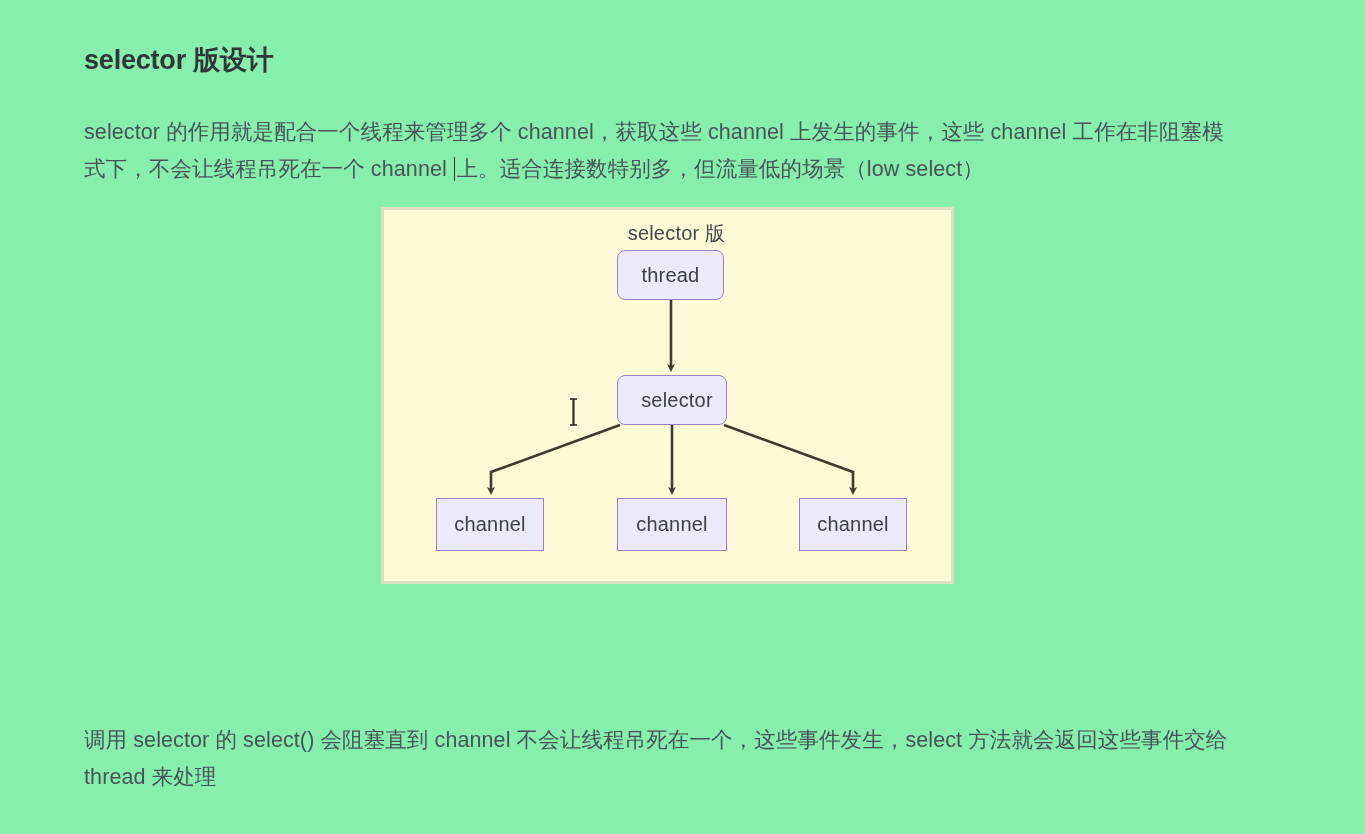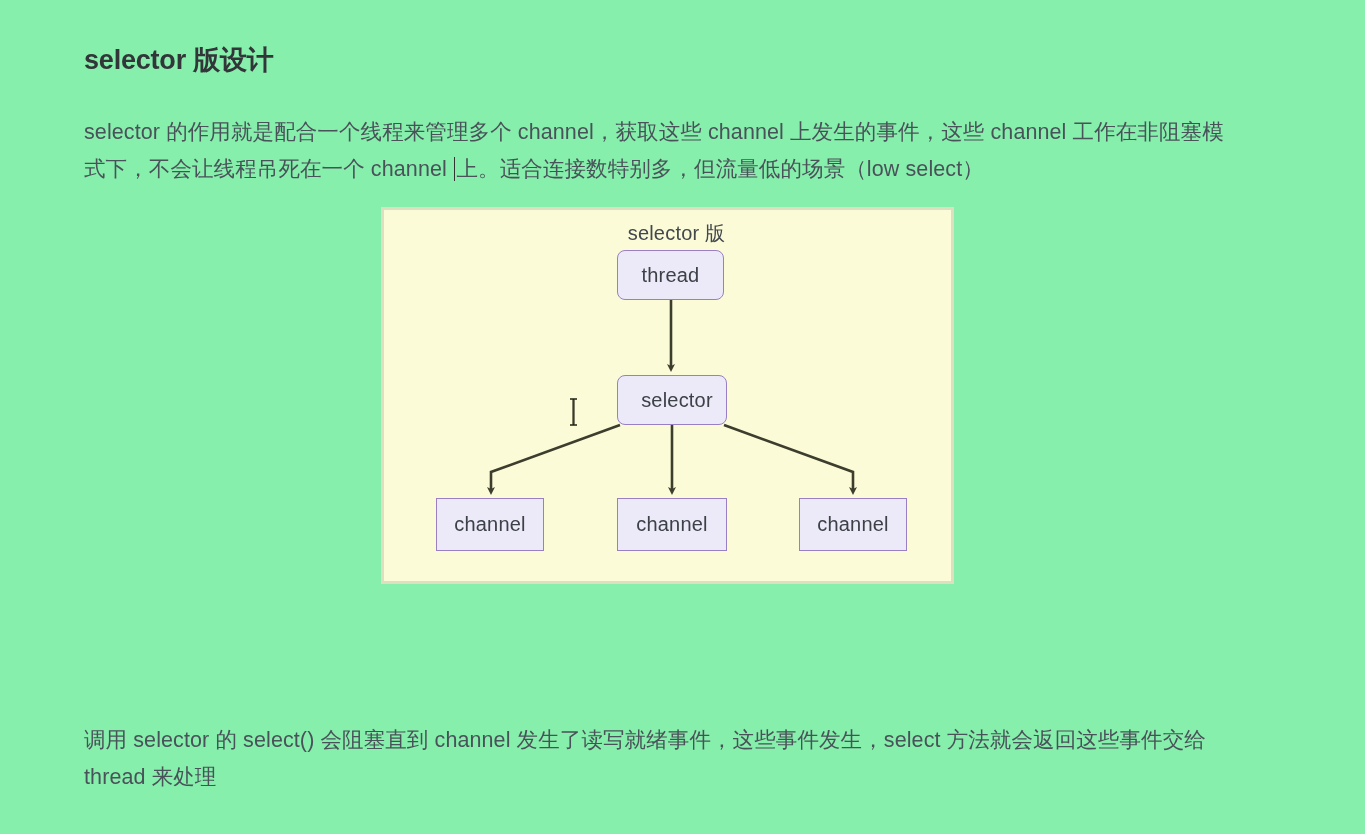--- a/index.html
+++ b/index.html
@@ -178,15 +178,15 @@
       <span>channel</span>
     </div>
 
   </div>
 
   <svg class="ibeam-cursor" viewBox="0 0 11 28">
     <path d="M2,1 L9,1 M5.5,1 L5.5,27 M2,27 L9,27" stroke="#202015" stroke-width="1.7" fill="none"></path>
     <path d="M4.6,2 L6.4,2 L6.4,26 L4.6,26 Z" fill="#3a3a28"></path>
   </svg>
 
-  <p class="para para-outro">调用 selector 的 select() 会阻塞直到 channel 发生了读写就绪事件，这些事件发生，select 方法就会返回这些事件交给 thread 来处理</p>
+  <p class="para para-outro">调用 selector 的 select() 会阻塞直到 channel 不会让线程吊死在一个，这些事件发生，select 方法就会返回这些事件交给 thread 来处理</p>
 
 </div>
 
 </body></html>

